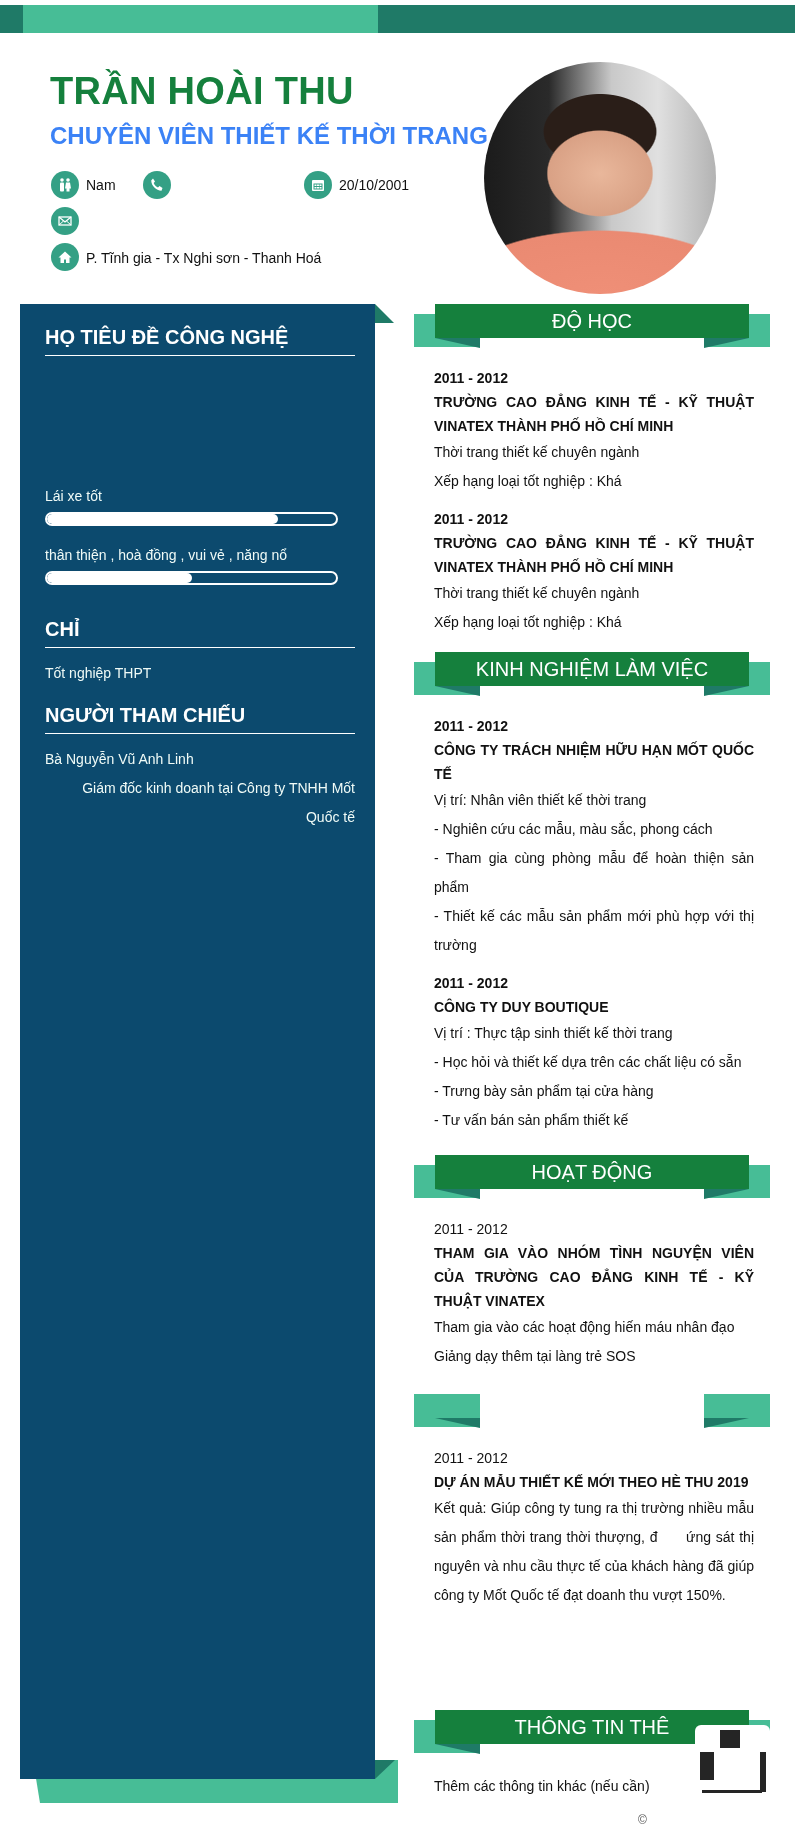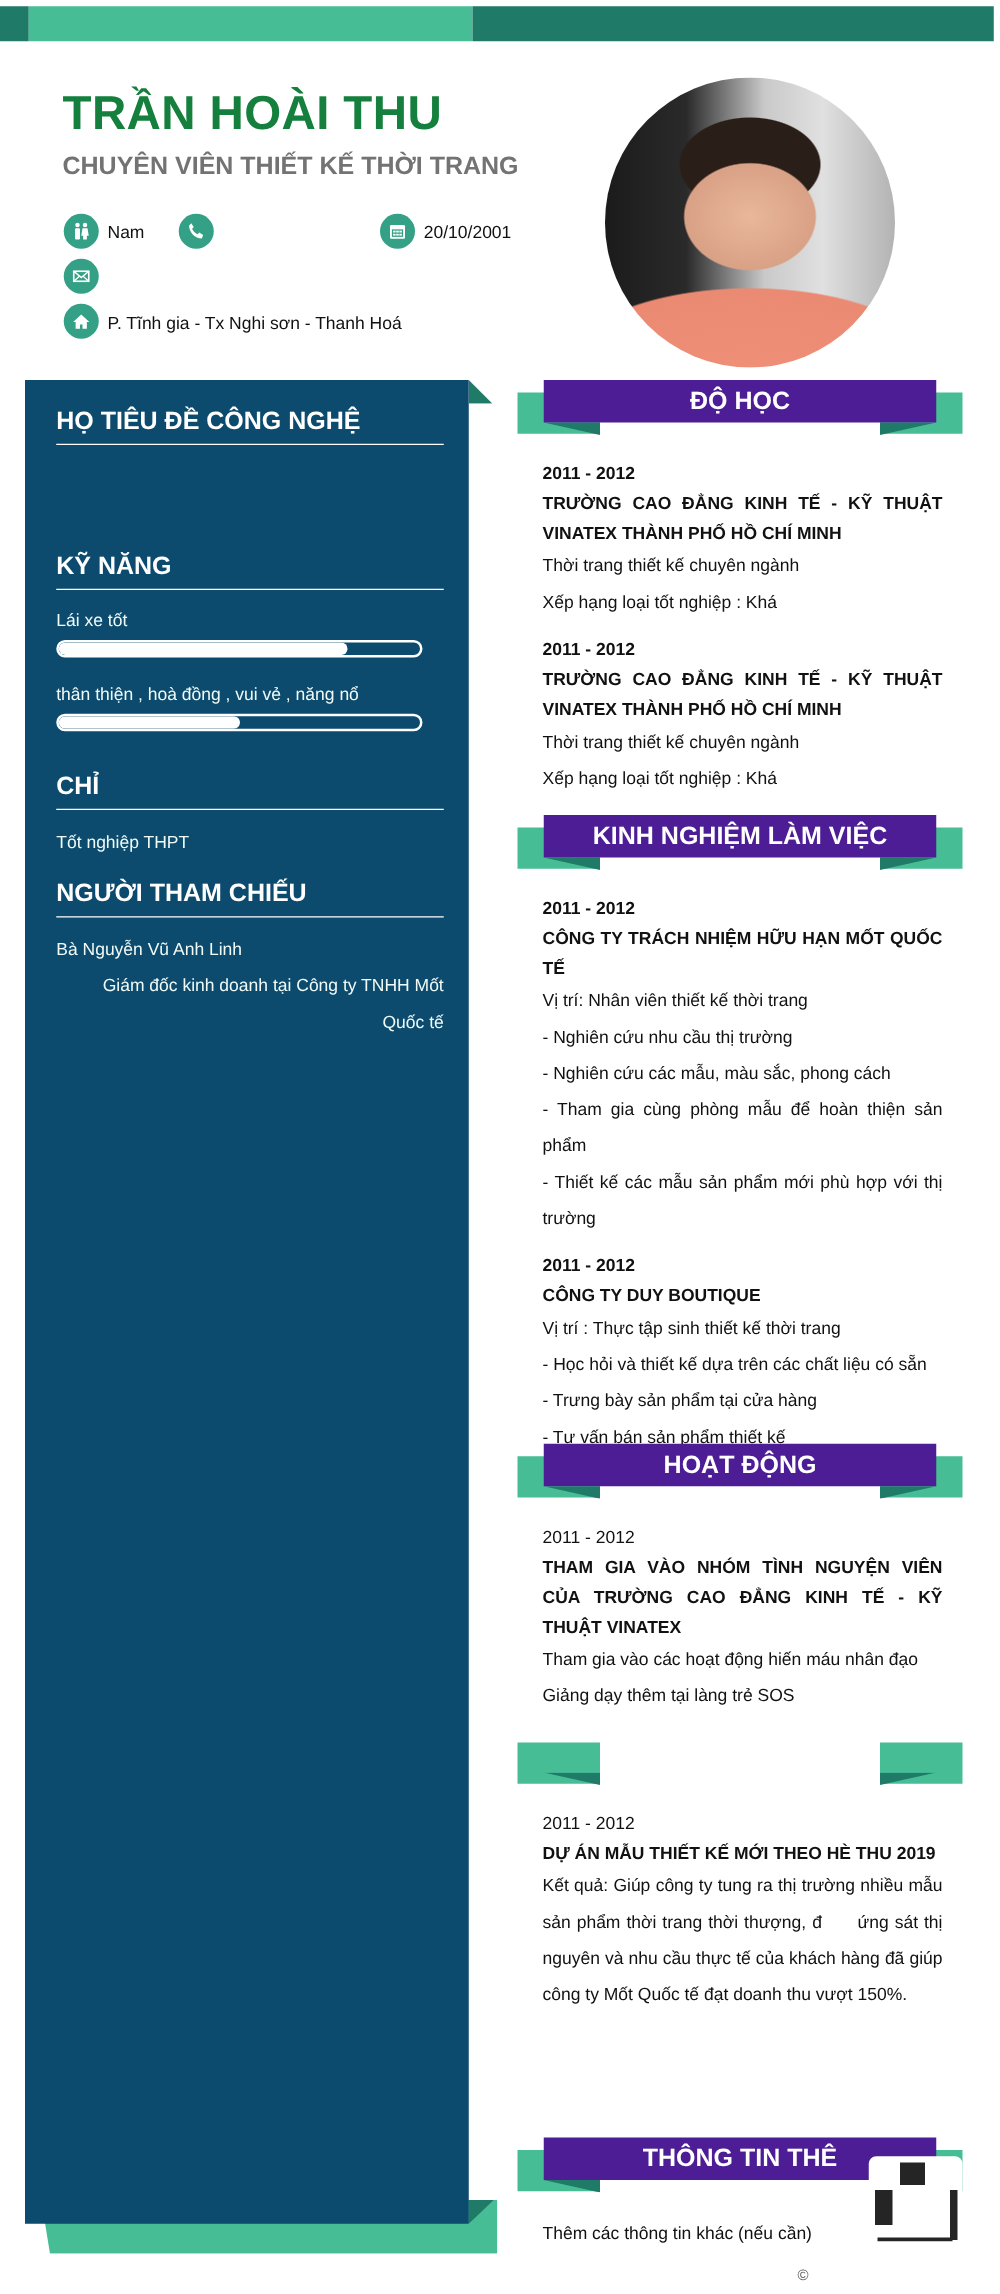--- a/index.html
+++ b/index.html
@@ -7,21 +7,21 @@
   body { position: relative; font-family: "Liberation Sans", "DejaVu Sans", sans-serif; color: #111; }
   .abs { position: absolute; }
 
   
   .band-dark-l { left: 0; top: 5px; width: 23px; height: 28px; background: #1f7a67; }
   .band-light { left: 23px; top: 5px; width: 355px; height: 28px; background: #47bd96; }
   .band-dark-r { left: 378px; top: 5px; width: 417px; height: 28px; background: #1f7a67; }
 
   
   .name { left: 50px; top: 70px; font-size: 38px; font-weight: bold; letter-spacing: 0.3px; color: #15803d; }
-  .title { left: 50px; top: 122px; font-size: 20px; font-weight: bold; color: #737373; text-align: right; }
+  .title { left: 50px; top: 122px; font-size: 24px; font-weight: bold; color: #3b82f6; text-align: right; }
   .ic { width: 28px; height: 28px; border-radius: 50%; background: #34a085; display: flex; align-items: center; justify-content: center; color: #fff; }
   .ic svg { width: 16px; height: 16px; fill: #fff; }
   .info-txt { font-size: 14px; color: #111; }
 
   .photo { left: 484px; top: 62px; width: 232px; height: 232px; border-radius: 50%; overflow: hidden;
     background:
       radial-gradient(ellipse 32% 26% at 50% 48%, #e9b79b 0%, #d9a185 70%, transparent 72%),
       radial-gradient(ellipse 30% 20% at 50% 30%, #2a1e18 0%, #2a1e18 80%, transparent 82%),
       radial-gradient(ellipse 70% 30% at 50% 100%, #ef8f77 0%, #ea8a72 90%, transparent 92%),
       linear-gradient(90deg, #1b1b1b 0%, #2a2a2a 28%, #c9c9c9 55%, #e0e0e0 75%, #b3b3b3 100%); }
@@ -36,21 +36,21 @@
   .s-txt { position: absolute; left: 25px; width: 310px; font-size: 14px; color: #f0fbf7; line-height: 29px; }
   .bar { position: absolute; left: 25px; width: 293px; height: 14px; border: 2px solid #fff; border-radius: 8px; overflow: hidden; }
   .bar-fill { height: 100%; background: #fff; border-radius: 6px; }
 
   
   .rib { position: absolute; left: 414px; width: 356px; height: 44px; }
   .rib .back-l { position: absolute; left: 0; top: 10px; width: 66px; height: 33px; background: #47bd96; }
   .rib .back-r { position: absolute; right: 0; top: 10px; width: 66px; height: 33px; background: #47bd96; }
   .rib .fold-l { position: absolute; left: 21px; top: 34px; width: 45px; height: 10px; background: #1f7a67; clip-path: polygon(0 0, 100% 0, 100% 100%); }
   .rib .fold-r { position: absolute; right: 21px; top: 34px; width: 45px; height: 10px; background: #1f7a67; clip-path: polygon(0 0, 100% 0, 0 100%); }
-  .rib .front { position: absolute; left: 21px; top: 0; width: 314px; height: 34px; background: #4c1d95; color: #fff; font-size: 20px; font-weight: bold; text-align: center; line-height: 34px; }
+  .rib .front { position: absolute; left: 21px; top: 0; width: 314px; height: 34px; background: #15803d; color: #fff; font-size: 20px; font-weight: normal; text-align: center; line-height: 34px; }
 
   
   .m { position: absolute; left: 434px; width: 320px; font-size: 14px; color: #111; line-height: 29px; }
   .m .yr { font-weight: bold; line-height: 24px; }
   .m .yr.n { font-weight: normal; }
   .m .org { font-weight: bold; text-align: justify; text-align-last: left; line-height: 24px; }
   .m .ln { text-align: justify; text-align-last: left; }
 
   .qr { left: 695px; top: 1725px; width: 75px; height: 78px; background: #fff; border-radius: 6px; }
   .qr-dots { position: absolute; left: 5px; top: 5px; width: 66px; height: 66px;
@@ -119,21 +119,20 @@
 </div>
 <div class="abs info-txt" style="left:86px;top:250px;">P. Tĩnh gia - Tx Nghi sơn - Thanh Hoá</div>
 
 <div class="abs photo"></div>
 
 <div class="abs side-under"></div>
 <div class="abs side-fold-b"></div>
 <div class="abs sidebar">
   <div class="s-head" style="top:22px;">HỌ TIÊU ĐỀ CÔNG NGHỆ</div>
 
-  <div class="s-head" style="top:138px;">KỸ NĂNG</div>
   <div class="s-txt" style="top:178px;">Lái xe tốt</div>
   <div class="bar" style="top:208px;">
     <div class="bar-fill" style="width:80%;"></div>
   </div>
   <div class="s-txt" style="top:237px;">thân thiện , hoà đồng , vui vẻ , năng nổ</div>
   <div class="bar" style="top:267px;">
     <div class="bar-fill" style="width:50%;"></div>
   </div>
 
   <div class="s-head" style="top:314px;">CHỈ</div>
@@ -172,21 +171,20 @@
     <div class="back-r"></div>
     <div class="fold-l"></div>
     <div class="fold-r"></div>
   <div class="front">KINH NGHIỆM LÀM VIỆC</div>
 </div>
 <div class="m" style="top:714px;">
   <div>
     <div class="yr">2011 - 2012</div>
     <div class="org">CÔNG TY TRÁCH NHIỆM HỮU HẠN MỐT QUỐC TẾ</div>
     <div class="ln">Vị trí: Nhân viên thiết kế thời trang</div>
-    <div class="ln">- Nghiên cứu nhu cầu thị trường</div>
     <div class="ln">- Nghiên cứu các mẫu, màu sắc, phong cách</div>
     <div class="ln">- Tham gia cùng phòng mẫu để hoàn thiện sản phẩm</div>
     <div class="ln">- Thiết kế các mẫu sản phẩm mới phù hợp với thị trường</div>
   </div>
   <div style="margin-top:11px;">
     <div class="yr">2011 - 2012</div>
     <div class="org">CÔNG TY DUY BOUTIQUE</div>
     <div class="ln">Vị trí : Thực tập sinh thiết kế thời trang</div>
     <div class="ln">- Học hỏi và thiết kế dựa trên các chất liệu có sẵn</div>
     <div class="ln">- Trưng bày sản phẩm tại cửa hàng</div>

